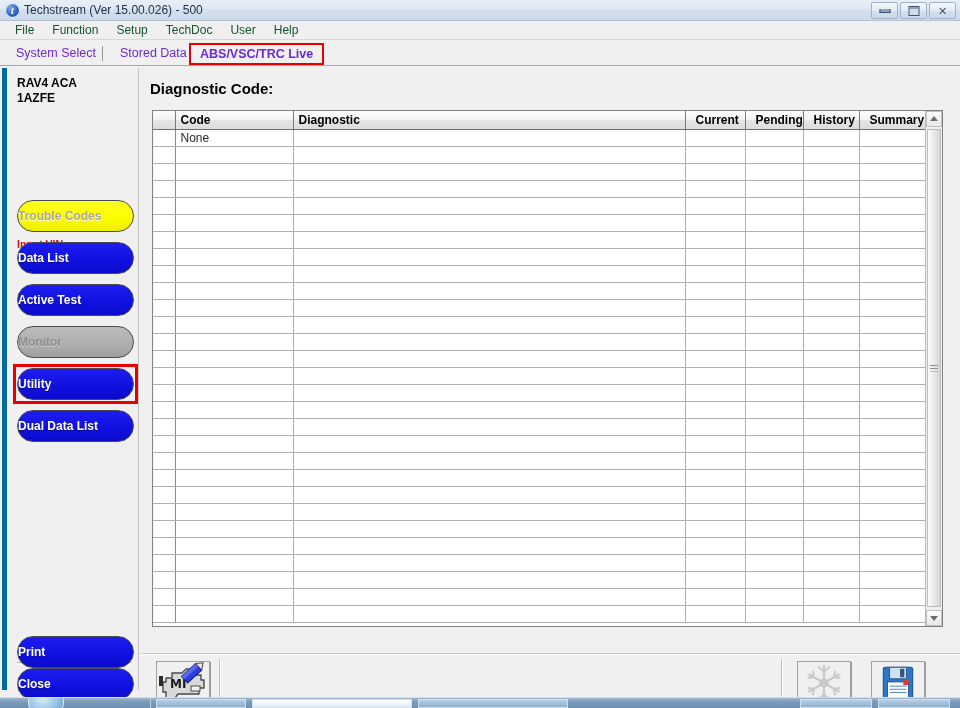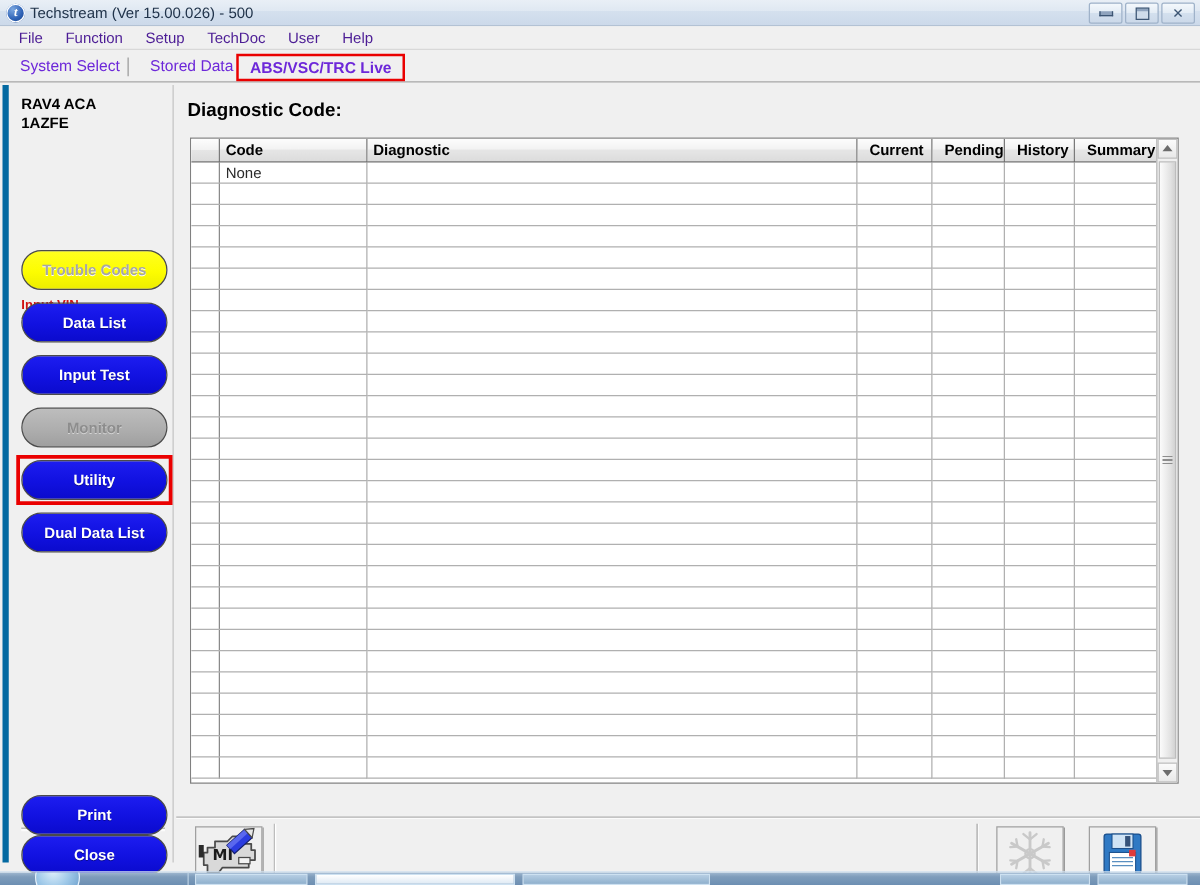--- a/index.html
+++ b/index.html
@@ -99,21 +99,21 @@
     width: 960px; height: 19px;
     background: #f0f0f0;
     border-bottom: 1px solid #d8d8d8;
     box-sizing: border-box;
     display: flex;
     align-items: center;
     padding-left: 6px;
   }
   .menu-item {
     font-size: 12px;
-    color: #4c1d95;
+    color: #14532d;
     padding: 1px 9px;
     cursor: default;
     white-space: nowrap;
   }
 
   
   .tabstrip {
     position: absolute;
     left: 0; top: 41px;
     width: 960px; height: 25px;
@@ -187,21 +187,20 @@
   .sbtn {
     position: absolute;
     left: 10px;
     width: 117px; height: 32px;
     border-radius: 16px;
     border: 1px solid #4b4b4b;
     box-sizing: border-box;
     font-size: 12px;
     font-weight: bold;
     color: #ffffff;
-    text-align: center;
     line-height: 30px;
     cursor: pointer;
     background: #1414e6;
     text-shadow: 0 1px 0 rgba(0,0,0,0.35);
   }
   .sbtn.blue {
     background: linear-gradient(to bottom, #1d1df0 0%, #1111e0 55%, #0b0bcd 100%);
   }
   .sbtn.yellow {
     background: linear-gradient(to bottom, #ffff1f 0%, #fdfd00 55%, #eded00 100%);
@@ -422,21 +421,21 @@
 
   <div class="leftpanel">
     <div class="veh-name">RAV4 ACA
 1AZFE</div>
 
     <div class="input-vin">Input VIN</div>
     <div class="vin-rule"></div>
 
     <div class="sbtn yellow" style="top:132px;">Trouble Codes</div>
     <div class="sbtn blue" style="top:174px;">Data List</div>
-    <div class="sbtn blue" style="top:216px;">Input Test</div>
+    <div class="sbtn blue" style="top:216px;">Active Test</div>
     <div class="sbtn gray" style="top:258px;">Monitor</div>
     <div class="sbtn blue" style="top:300px;">Utility</div>
     <div class="sbtn-highlight" style="left:6px; top:296px; width:125px; height:40px;"></div>
     <div class="sbtn blue" style="top:342px;">Dual Data List</div>
 
     <div class="divider-rule"></div>
 
     <div class="sbtn blue" style="top:568px;">Print</div>
     <div class="sbtn blue" style="top:600px;">Close</div>
   </div>

